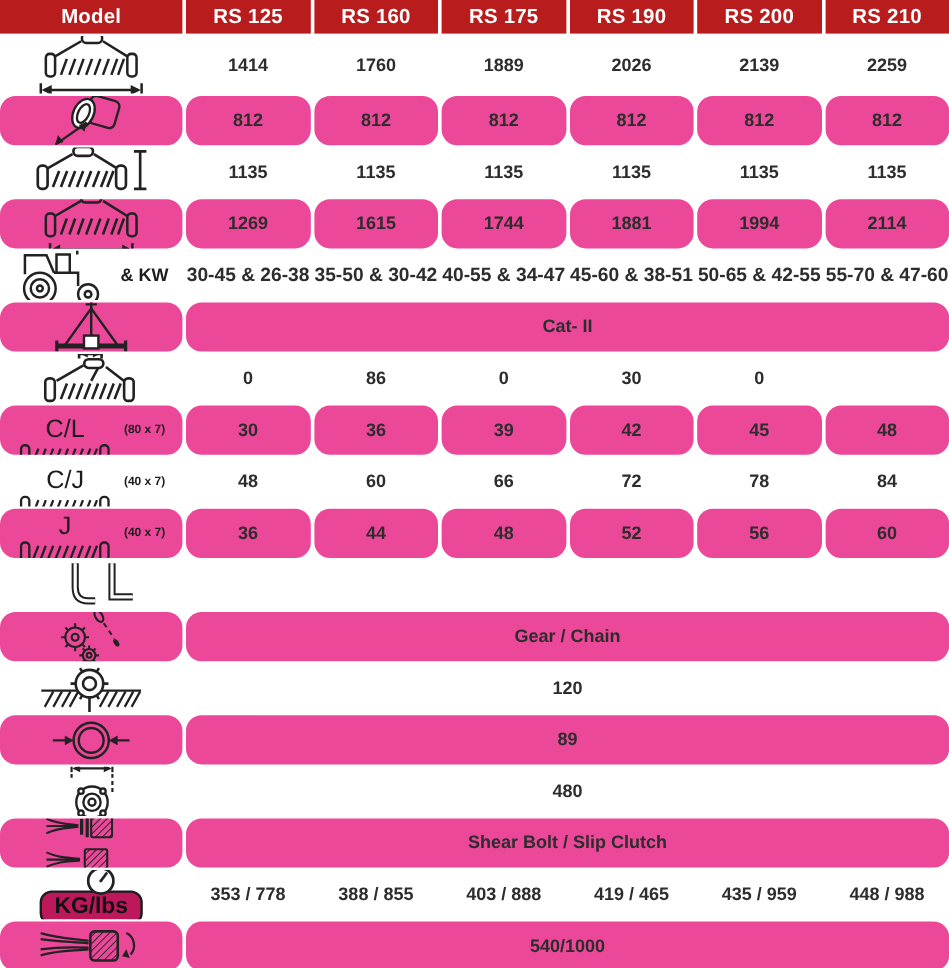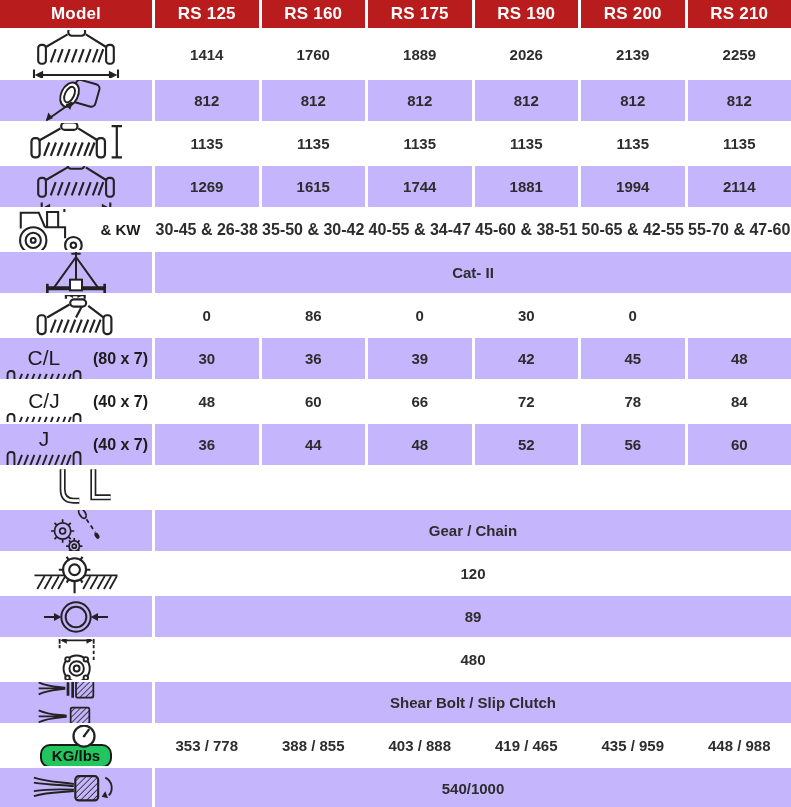--- a/index.html
+++ b/index.html
@@ -11,38 +11,38 @@
     display:grid;
     grid-template-columns:152px repeat(6,1fr);
     column-gap:3px;
     margin-bottom:2px;
     height:41px;
   }
   .row.header{height:28px;}
   .row.tall{height:48px;}
   .cell{display:flex;align-items:center;justify-content:center;overflow:hidden;}
   .hcell{background:#b91c1c;color:#fff;font-weight:bold;font-size:17px;letter-spacing:.2px;}
-  .row.gray .cell{background:#c4b5fd;}
+  .row.gray .cell{background:#ec4899;border-radius:13px;}
   .row.white .cell{background:#fff;}
   .val,.mval{font-weight:bold;font-size:15px;color:#2D2D2D;white-space:nowrap;}
   .row.small .val{font-size:16px;}
   .mcell{grid-column:2/8;}
   .icon-cell{gap:5px;}
   .ic{display:flex;align-items:center;}
   .ic svg,.rgroup svg,.wgroup svg{display:block;}
   .ilabel{font-weight:bold;font-size:15px;color:#1c1c1c;}
   .rgroup{display:flex;flex-direction:column;align-items:center;line-height:1;margin-top:21px;}
   .rtitle{font-size:21px;font-weight:400;color:#1c1c1c;margin-bottom:1px;}
   .rsub{font-size:8.5px;font-weight:bold;color:#1c1c1c;margin-top:2px;white-space:nowrap;}
-  .rnote{font-size:16px;font-weight:bold;color:#1c1c1c;margin-left:4px;white-space:nowrap;}
+  .rnote{font-size:10px;font-weight:bold;color:#1c1c1c;margin-left:4px;white-space:nowrap;}
   .wgroup{display:flex;flex-direction:column;align-items:center;}
   .wgroup svg{margin-bottom:-7px;margin-left:16px;position:relative;z-index:2;}
   .kgbadge{
     border:2.6px solid #1c1c1c;border-radius:10px;padding:1px 10px 2px;
-    font-weight:bold;font-size:15px;color:#111;background:#22c55e;position:relative;z-index:1;
+    font-weight:bold;font-size:19px;color:#111;background:#be185d;position:relative;z-index:1;
     white-space:nowrap;
   }
 </style>
 </head>
 <body>
 
 <div>
   <div class="row header">
     <div class="cell hcell">
       <span>Model</span>

